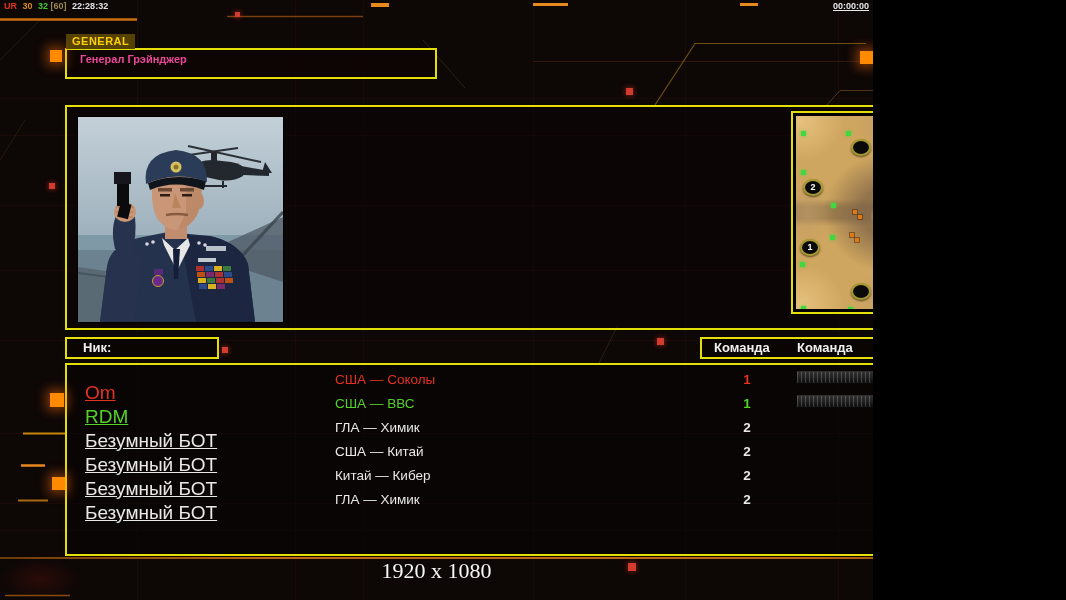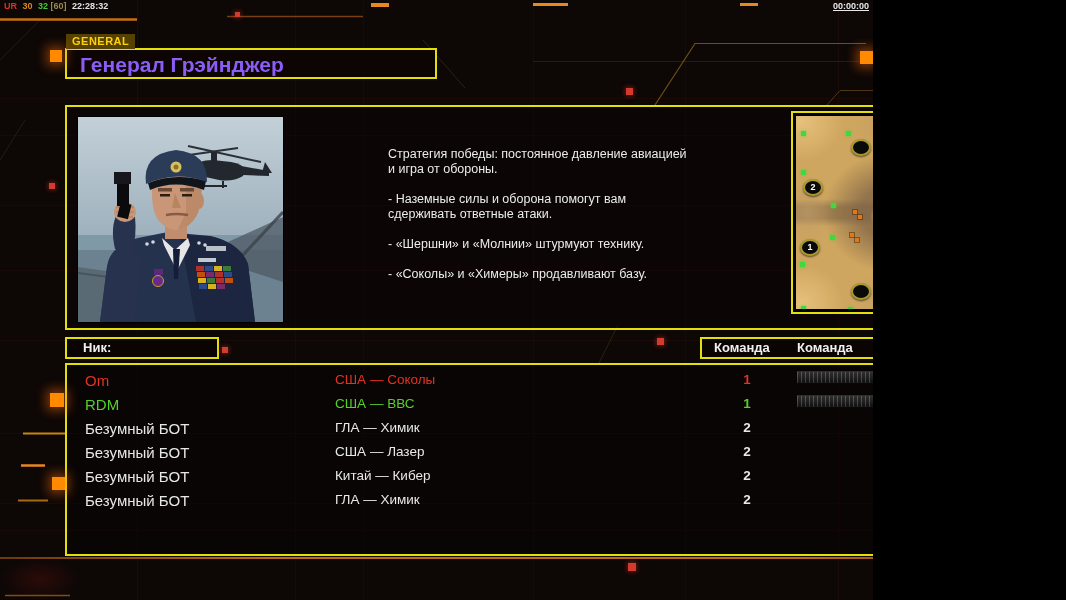--- a/index.html
+++ b/index.html
@@ -14,21 +14,21 @@
   .topbar-left{position:absolute;top:1px;left:4px;font-size:9px;font-weight:bold;z-index:6;letter-spacing:0;}
   .topbar-left span{margin-right:3px;}
   .tb-tag{color:#e03020;} .tb-ping{color:#d8881a;} .tb-fps{color:#3ecb2e;}
   .tb-cap{color:#9a8a50;margin-left:-3px;} .tb-clock{color:#e4e4e4;}
   .match-timer{position:absolute;top:1px;right:4px;font-size:9px;font-weight:bold;color:#e8e8e8;z-index:6;text-decoration:underline;}
 
   .general-tab{position:absolute;left:66px;top:34px;height:15px;line-height:15px;padding:0 6px;
                background:#554200;color:#ffd008;font-size:11px;font-weight:bold;letter-spacing:.5px;z-index:3;}
   .title-box{position:absolute;left:65px;top:48px;width:368px;height:27px;border:2px solid var(--yl);
              background:rgba(12,6,4,.75);z-index:2;}
-  .title-box span{display:block;margin:3px 4px 0 13px;font-size:21px;font-weight:bold;color:#8b5cf6;}
+  .title-box span{display:block;margin:3px 4px 0 13px;font-size:11px;font-weight:bold;color:#ec4899;}
 
   .main-panel{position:absolute;left:65px;top:105px;width:931px;height:221px;border:2px solid var(--yl);
               background:rgba(10,4,3,.5);z-index:1;}
   .portrait{position:absolute;left:11px;top:10px;width:205px;height:205px;outline:1px solid #000;}
   .strategy{position:absolute;left:321px;top:40px;width:335px;font-size:12.5px;line-height:15px;
             color:#ececec;white-space:pre-line;}
   .minimap{position:absolute;left:724px;top:4px;width:187px;height:193px;border:2px solid var(--yl);
            background:#000;padding:3px;}
   .map-inner{position:relative;width:187px;height:193px;overflow:hidden;background:#cfa65f;}
   .map-inner::before{content:"";position:absolute;inset:0;
@@ -54,21 +54,21 @@
   .hdr{position:absolute;top:337px;height:18px;border:2px solid var(--yl);background:rgba(10,4,3,.8);
        color:#f0f0f0;font-size:13px;font-weight:bold;line-height:18px;z-index:2;}
   .hdr-nick{left:65px;width:150px;} .hdr-general{left:315px;width:208px;} .hdr-team{left:700px;width:207px;}
   .hdr .lbl{position:absolute;left:16px;top:0;text-align:center;}
   .hdr-team .lbl-team{position:absolute;left:12px;top:0;}
   .hdr-team .lbl-prog{position:absolute;left:95px;top:0;}
 
   .players{position:absolute;left:65px;top:363px;width:931px;height:185px;padding-top:4px;
            border:2px solid var(--yl);background:rgba(8,3,3,.55);z-index:1;}
   .player-row{position:relative;height:24px;color:#e8e8e8;}
-  .player-row .nick{position:absolute;left:18px;top:3px;font-size:15px;}
+  .player-row .nick{position:absolute;left:18px;top:13px;font-size:19px;text-decoration:underline;}
   .player-row .gen{position:absolute;left:268px;top:3px;font-size:13.5px;}
   .player-row .team{position:absolute;left:665px;width:30px;top:3px;text-align:center;
                     font-size:13.5px;font-weight:bold;}
   .player-row .progress{position:absolute;left:730px;top:2px;width:165px;height:11px;
      background:linear-gradient(180deg, rgba(255,255,255,.10), rgba(0,0,0,.25)),
                 repeating-linear-gradient(90deg,#4a4a4a 0 1px,#171717 1px 4px);
      border-top:1px solid #2e2e2e;border-bottom:1px solid #090909;}
 
   .bottom-line{position:absolute;left:0;top:557px;width:1066px;height:2px;z-index:2;
      background:linear-gradient(90deg,#6a3a0a,#c06812 25%,#c06812 75%,#6a3a0a);}
@@ -230,29 +230,20 @@
         </g>
         <rect x="76" y="152" width="9" height="6" fill="#5a2a7a"></rect>
         <circle cx="80" cy="164" r="5.5" fill="#6a2a8a" stroke="#c8a030" stroke-width="1"></circle>
         <circle cx="69" cy="127" r="1.8" fill="#d8d8e0"></circle>
           <circle cx="75" cy="125" r="1.8" fill="#d8d8e0"></circle>
         <circle cx="121" cy="126" r="1.8" fill="#d8d8e0"></circle>
           <circle cx="127" cy="128" r="1.8" fill="#d8d8e0"></circle>
       </g>
     </svg>
 
-    <div class="strategy">Стратегия победы: постоянное давление авиацией
- и игра от обороны.
-
-- Наземные силы и оборона помогут вам
- сдерживать ответные атаки.
-
-- «Шершни» и «Молнии» штурмуют технику.
-
-- «Соколы» и «Химеры» продавливают базу.</div>
 
     <div class="minimap">
       <div class="map-inner">
         <div class="bld" style="left: 57px; top: 94px;"></div>
           <div class="bld" style="left: 62px; top: 99px;"></div>
           <div class="bld" style="left: 89px; top: 99px;"></div>
           <div class="bld" style="left: 94px; top: 104px;"></div>
           <div class="bld" style="left: 124px; top: 87px;"></div>
           <div class="bld" style="left: 129px; top: 92px;"></div>
           <div class="bld" style="left: 127px; top: 116px;"></div>
@@ -329,33 +320,34 @@
         <div class="progress"></div>
       </div>
       <div class="player-row" style="color: rgb(232, 232, 232);">
         <span class="nick">Безумный БОТ</span>
         <span class="gen">ГЛА — Химик</span>
         <span class="team">2</span>
 
       </div>
       <div class="player-row" style="color: rgb(232, 232, 232);">
         <span class="nick">Безумный БОТ</span>
-        <span class="gen">США — Лазер</span>
+        <span class="gen">США — Китай</span>
         <span class="team">2</span>
 
       </div>
       <div class="player-row" style="color: rgb(232, 232, 232);">
         <span class="nick">Безумный БОТ</span>
         <span class="gen">Китай — Кибер</span>
         <span class="team">2</span>
 
       </div>
       <div class="player-row" style="color: rgb(232, 232, 232);">
         <span class="nick">Безумный БОТ</span>
         <span class="gen">ГЛА — Химик</span>
         <span class="team">2</span>
 
       </div>
   </div>
 
   <div class="bottom-line"></div>
+  <div class="resolution">1920 x 1080</div>
 
 </div>
 
 </body></html>

